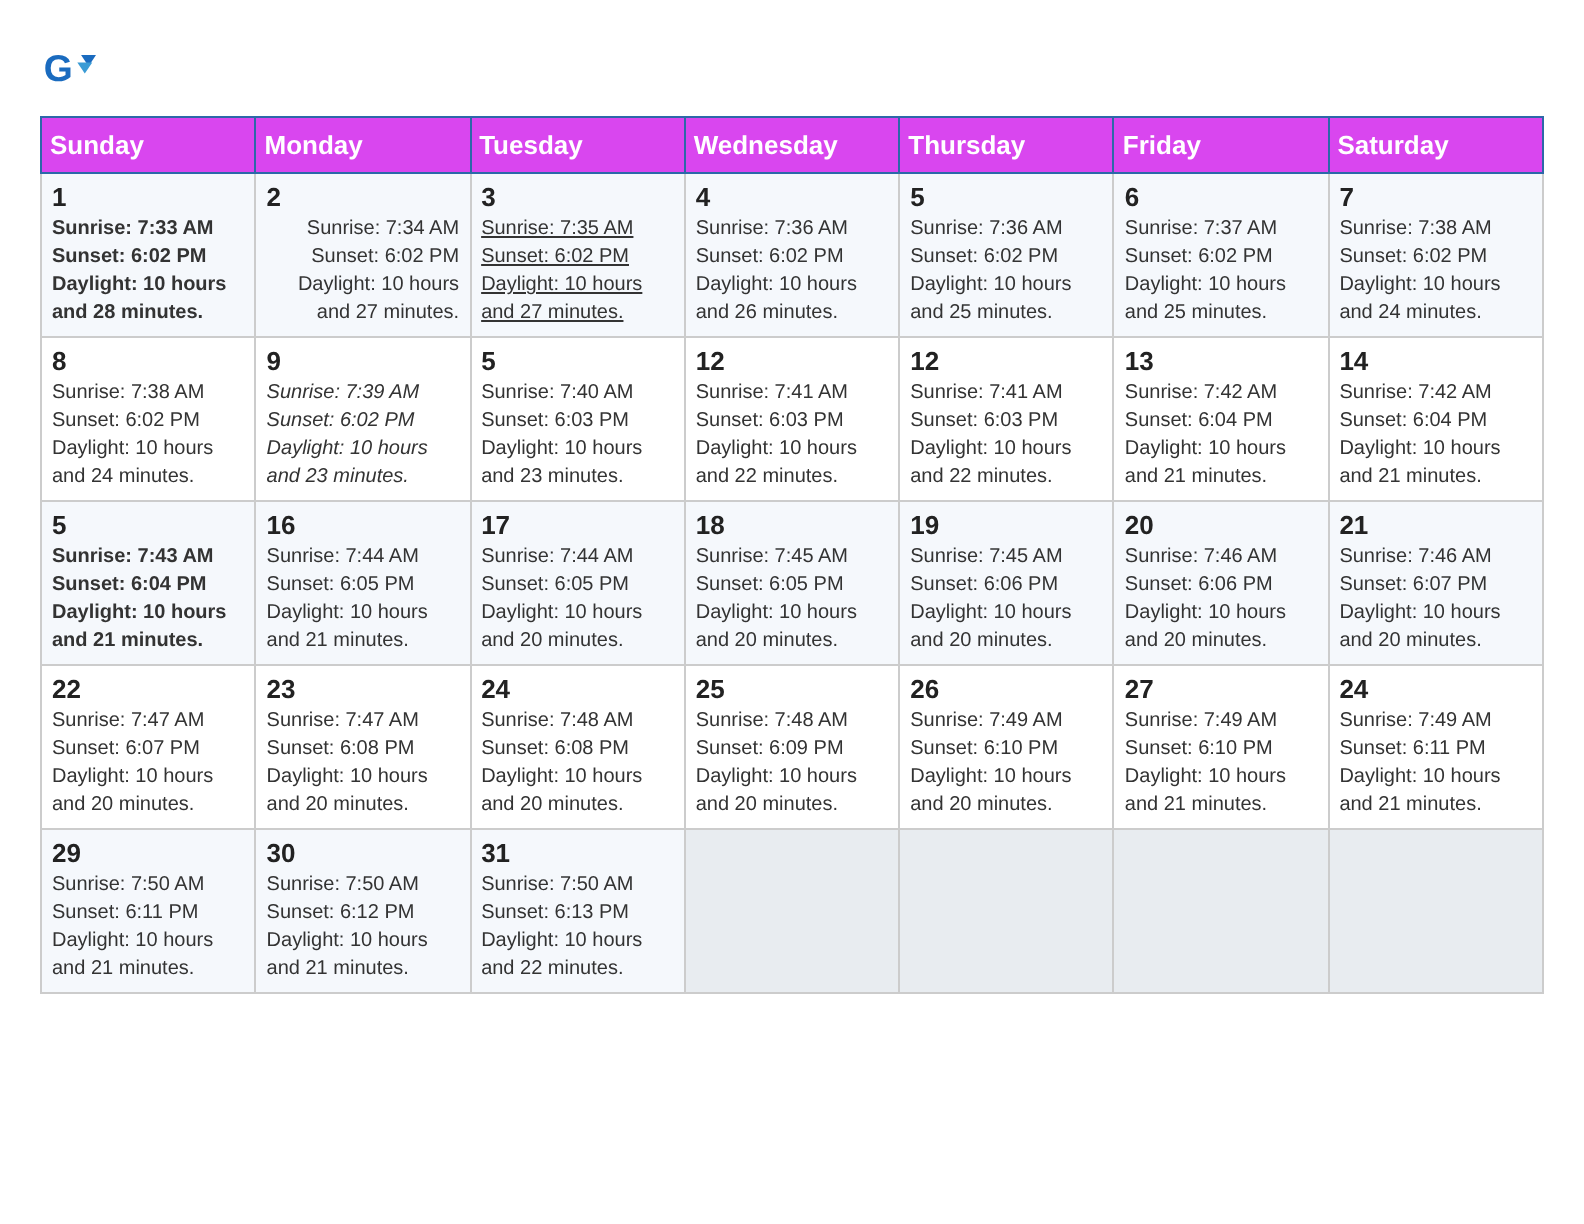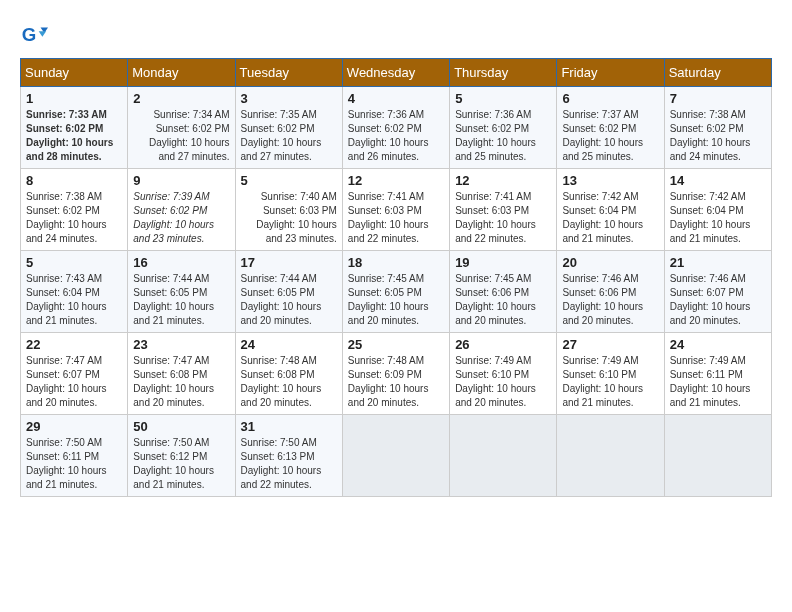--- a/index.html
+++ b/index.html
@@ -45,26 +45,26 @@
     .subtitle {
       font-size: 16px;
       color: #555;
     }
     table {
       width: 100%;
       border-collapse: collapse;
       font-size: 11px;
     }
     thead tr th {
-      background-color: #a16207;
+      background-color: #d946ef;
       color: #fff;
       padding: 6px 4px;
       text-align: left;
       font-size: 13px;
-      font-weight: normal;
+      font-weight: bold;
       border: 1px solid #2c68a8;
     }
     tbody tr td {
       vertical-align: top;
       padding: 4px 5px;
       border: 1px solid #ccc;
       width: calc(100% / 7);
       min-height: 80px;
     }
     tbody tr:nth-child(odd) td {
@@ -133,21 +133,21 @@
         </td>
         <td>
           <span class="day-number">2</span>
           <div class="day-info" style="white-space: pre-line; text-align: right;">Sunrise: 7:34 AM
 Sunset: 6:02 PM
 Daylight: 10 hours
 and 27 minutes.</div>
         </td>
         <td>
           <span class="day-number">3</span>
-          <div class="day-info" style="white-space: pre-line;">Sunrise: 7:35 AM
+          <div class="day-info" style="white-space: pre-line; text-decoration: underline;">Sunrise: 7:35 AM
 Sunset: 6:02 PM
 Daylight: 10 hours
 and 27 minutes.</div>
         </td>
         <td>
           <span class="day-number">4</span>
           <div class="day-info" style="white-space: pre-line;">Sunrise: 7:36 AM
 Sunset: 6:02 PM
 Daylight: 10 hours
 and 26 minutes.</div>
@@ -184,21 +184,21 @@
         </td>
         <td>
           <span class="day-number">9</span>
           <div class="day-info" style="white-space: pre-line; font-style: italic;">Sunrise: 7:39 AM
 Sunset: 6:02 PM
 Daylight: 10 hours
 and 23 minutes.</div>
         </td>
         <td>
           <span class="day-number">5</span>
-          <div class="day-info" style="white-space: pre-line; text-align: right;">Sunrise: 7:40 AM
+          <div class="day-info" style="white-space: pre-line;">Sunrise: 7:40 AM
 Sunset: 6:03 PM
 Daylight: 10 hours
 and 23 minutes.</div>
         </td>
         <td>
           <span class="day-number">12</span>
           <div class="day-info" style="white-space: pre-line;">Sunrise: 7:41 AM
 Sunset: 6:03 PM
 Daylight: 10 hours
 and 22 minutes.</div>
@@ -221,21 +221,21 @@
           <span class="day-number">14</span>
           <div class="day-info" style="white-space: pre-line;">Sunrise: 7:42 AM
 Sunset: 6:04 PM
 Daylight: 10 hours
 and 21 minutes.</div>
         </td>
       </tr>
       <tr>
         <td>
           <span class="day-number">5</span>
-          <div class="day-info" style="white-space: pre-line;">Sunrise: 7:43 AM
+          <div class="day-info" style="white-space: pre-line; font-weight: bold;">Sunrise: 7:43 AM
 Sunset: 6:04 PM
 Daylight: 10 hours
 and 21 minutes.</div>
         </td>
         <td>
           <span class="day-number">16</span>
           <div class="day-info" style="white-space: pre-line;">Sunrise: 7:44 AM
 Sunset: 6:05 PM
 Daylight: 10 hours
 and 21 minutes.</div>
@@ -329,21 +329,21 @@
       </tr>
       <tr>
         <td>
           <span class="day-number">29</span>
           <div class="day-info" style="white-space: pre-line;">Sunrise: 7:50 AM
 Sunset: 6:11 PM
 Daylight: 10 hours
 and 21 minutes.</div>
         </td>
         <td>
-          <span class="day-number">50</span>
+          <span class="day-number">30</span>
           <div class="day-info" style="white-space: pre-line;">Sunrise: 7:50 AM
 Sunset: 6:12 PM
 Daylight: 10 hours
 and 21 minutes.</div>
         </td>
         <td>
           <span class="day-number">31</span>
           <div class="day-info" style="white-space: pre-line;">Sunrise: 7:50 AM
 Sunset: 6:13 PM
 Daylight: 10 hours

